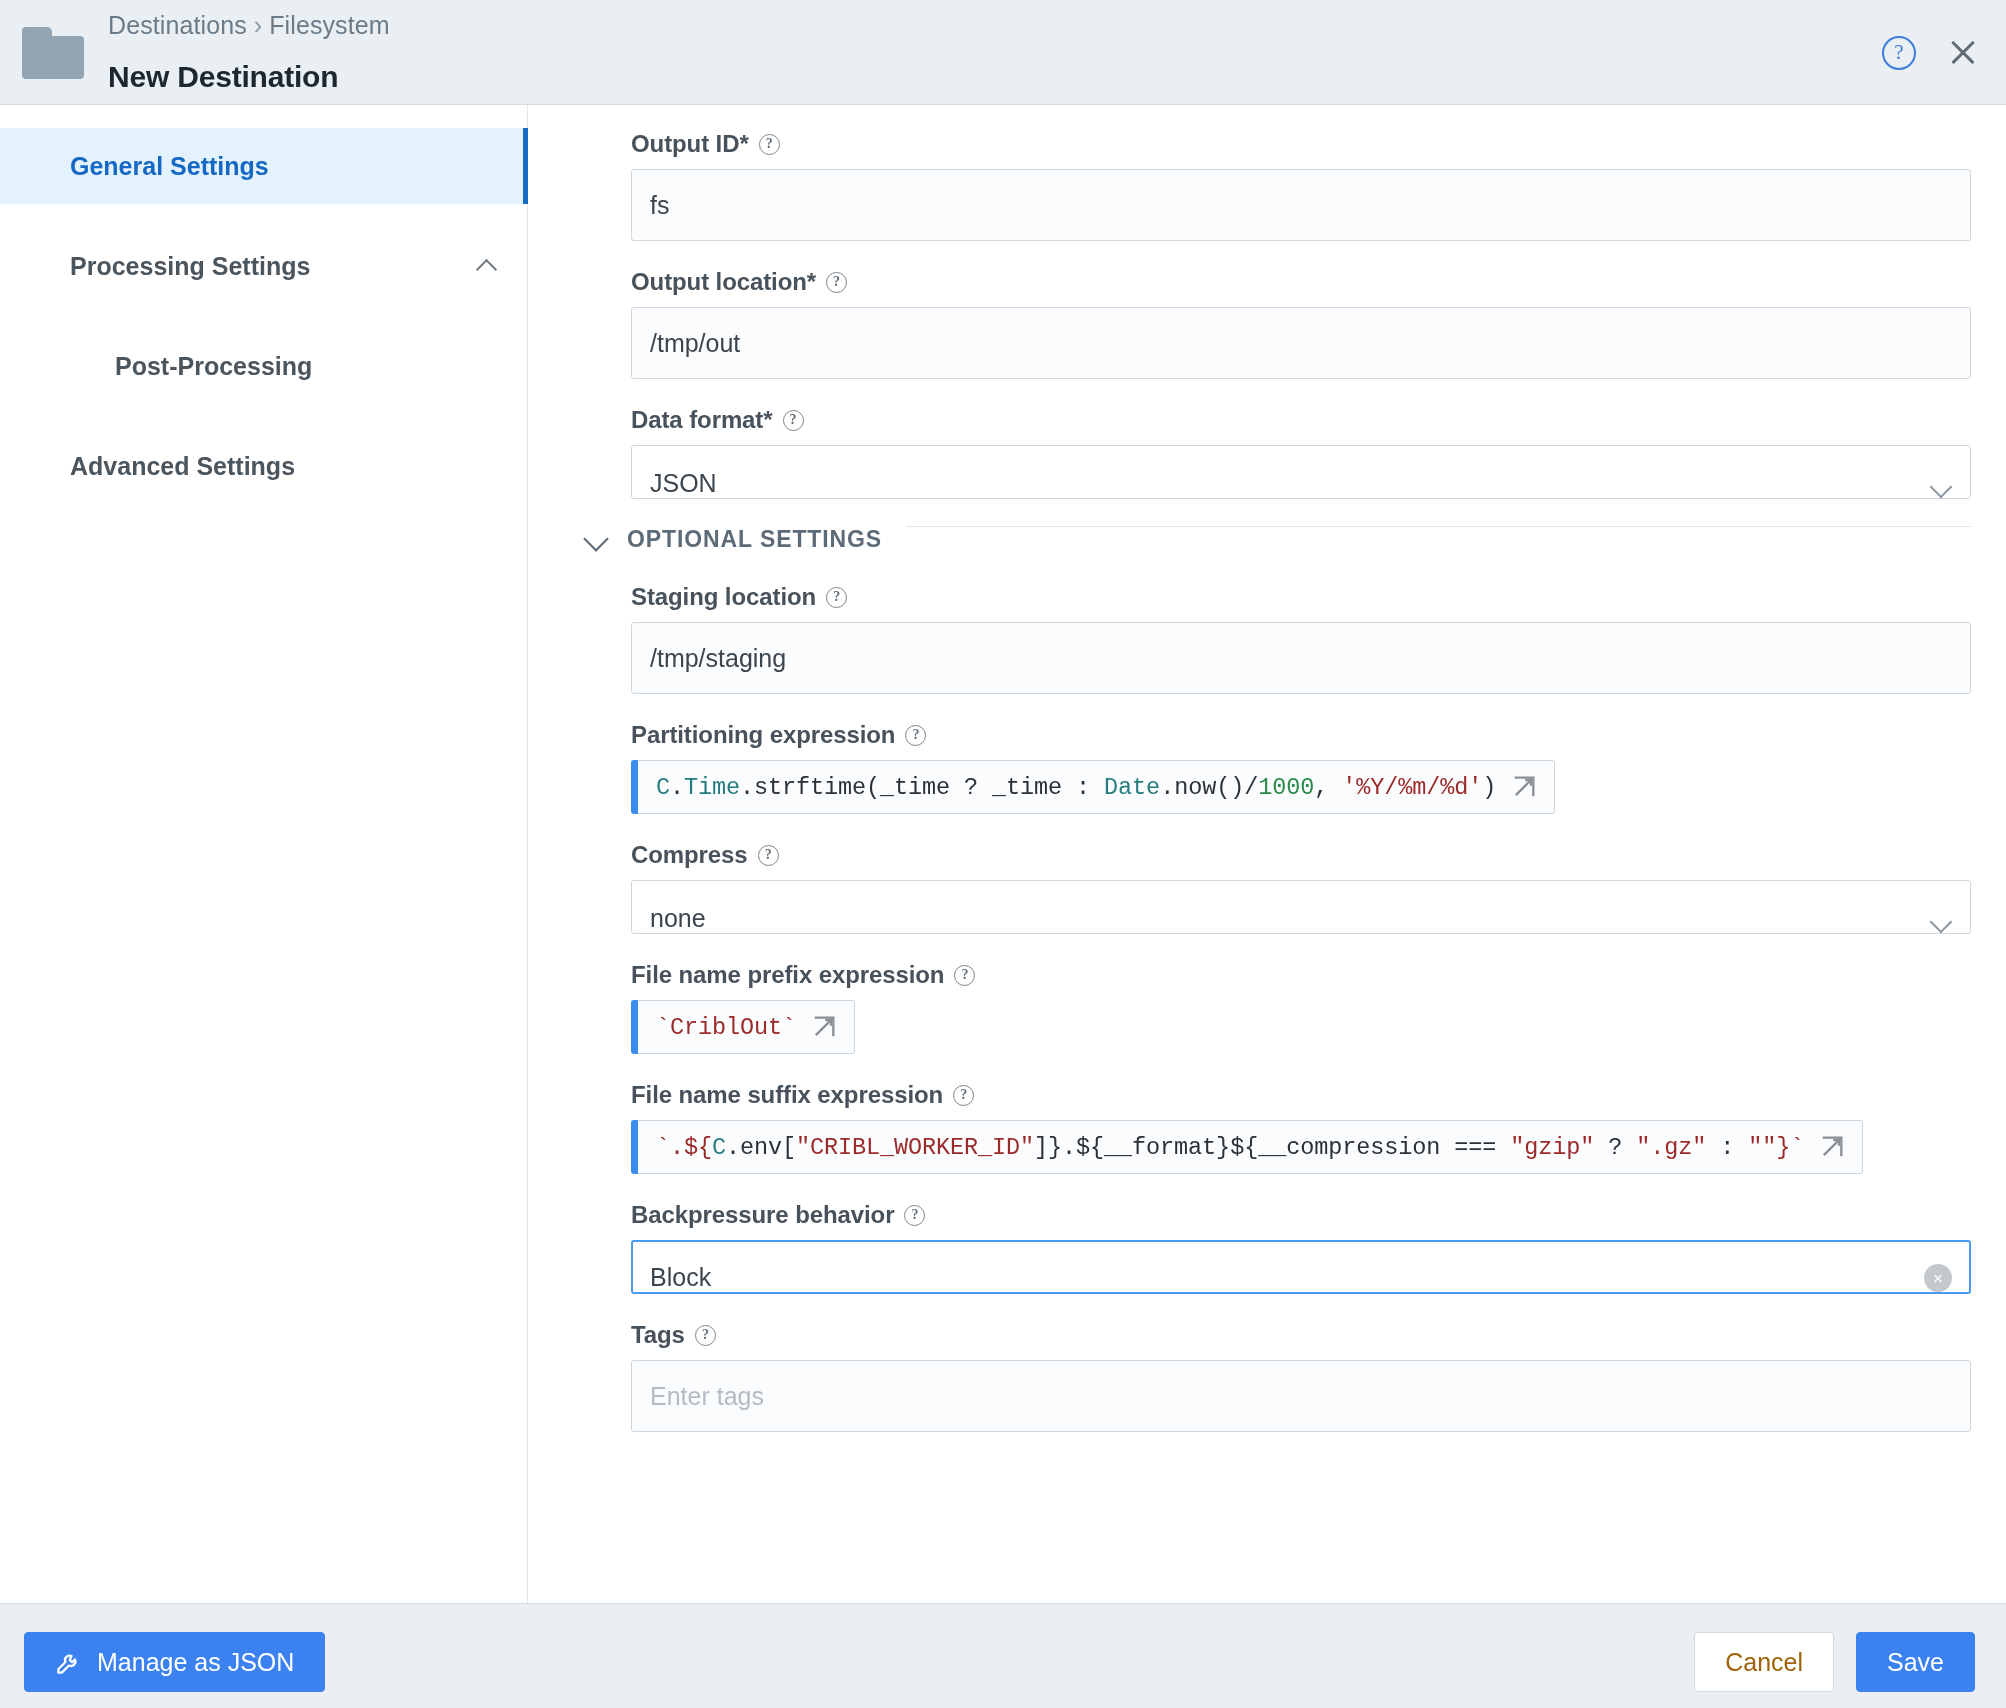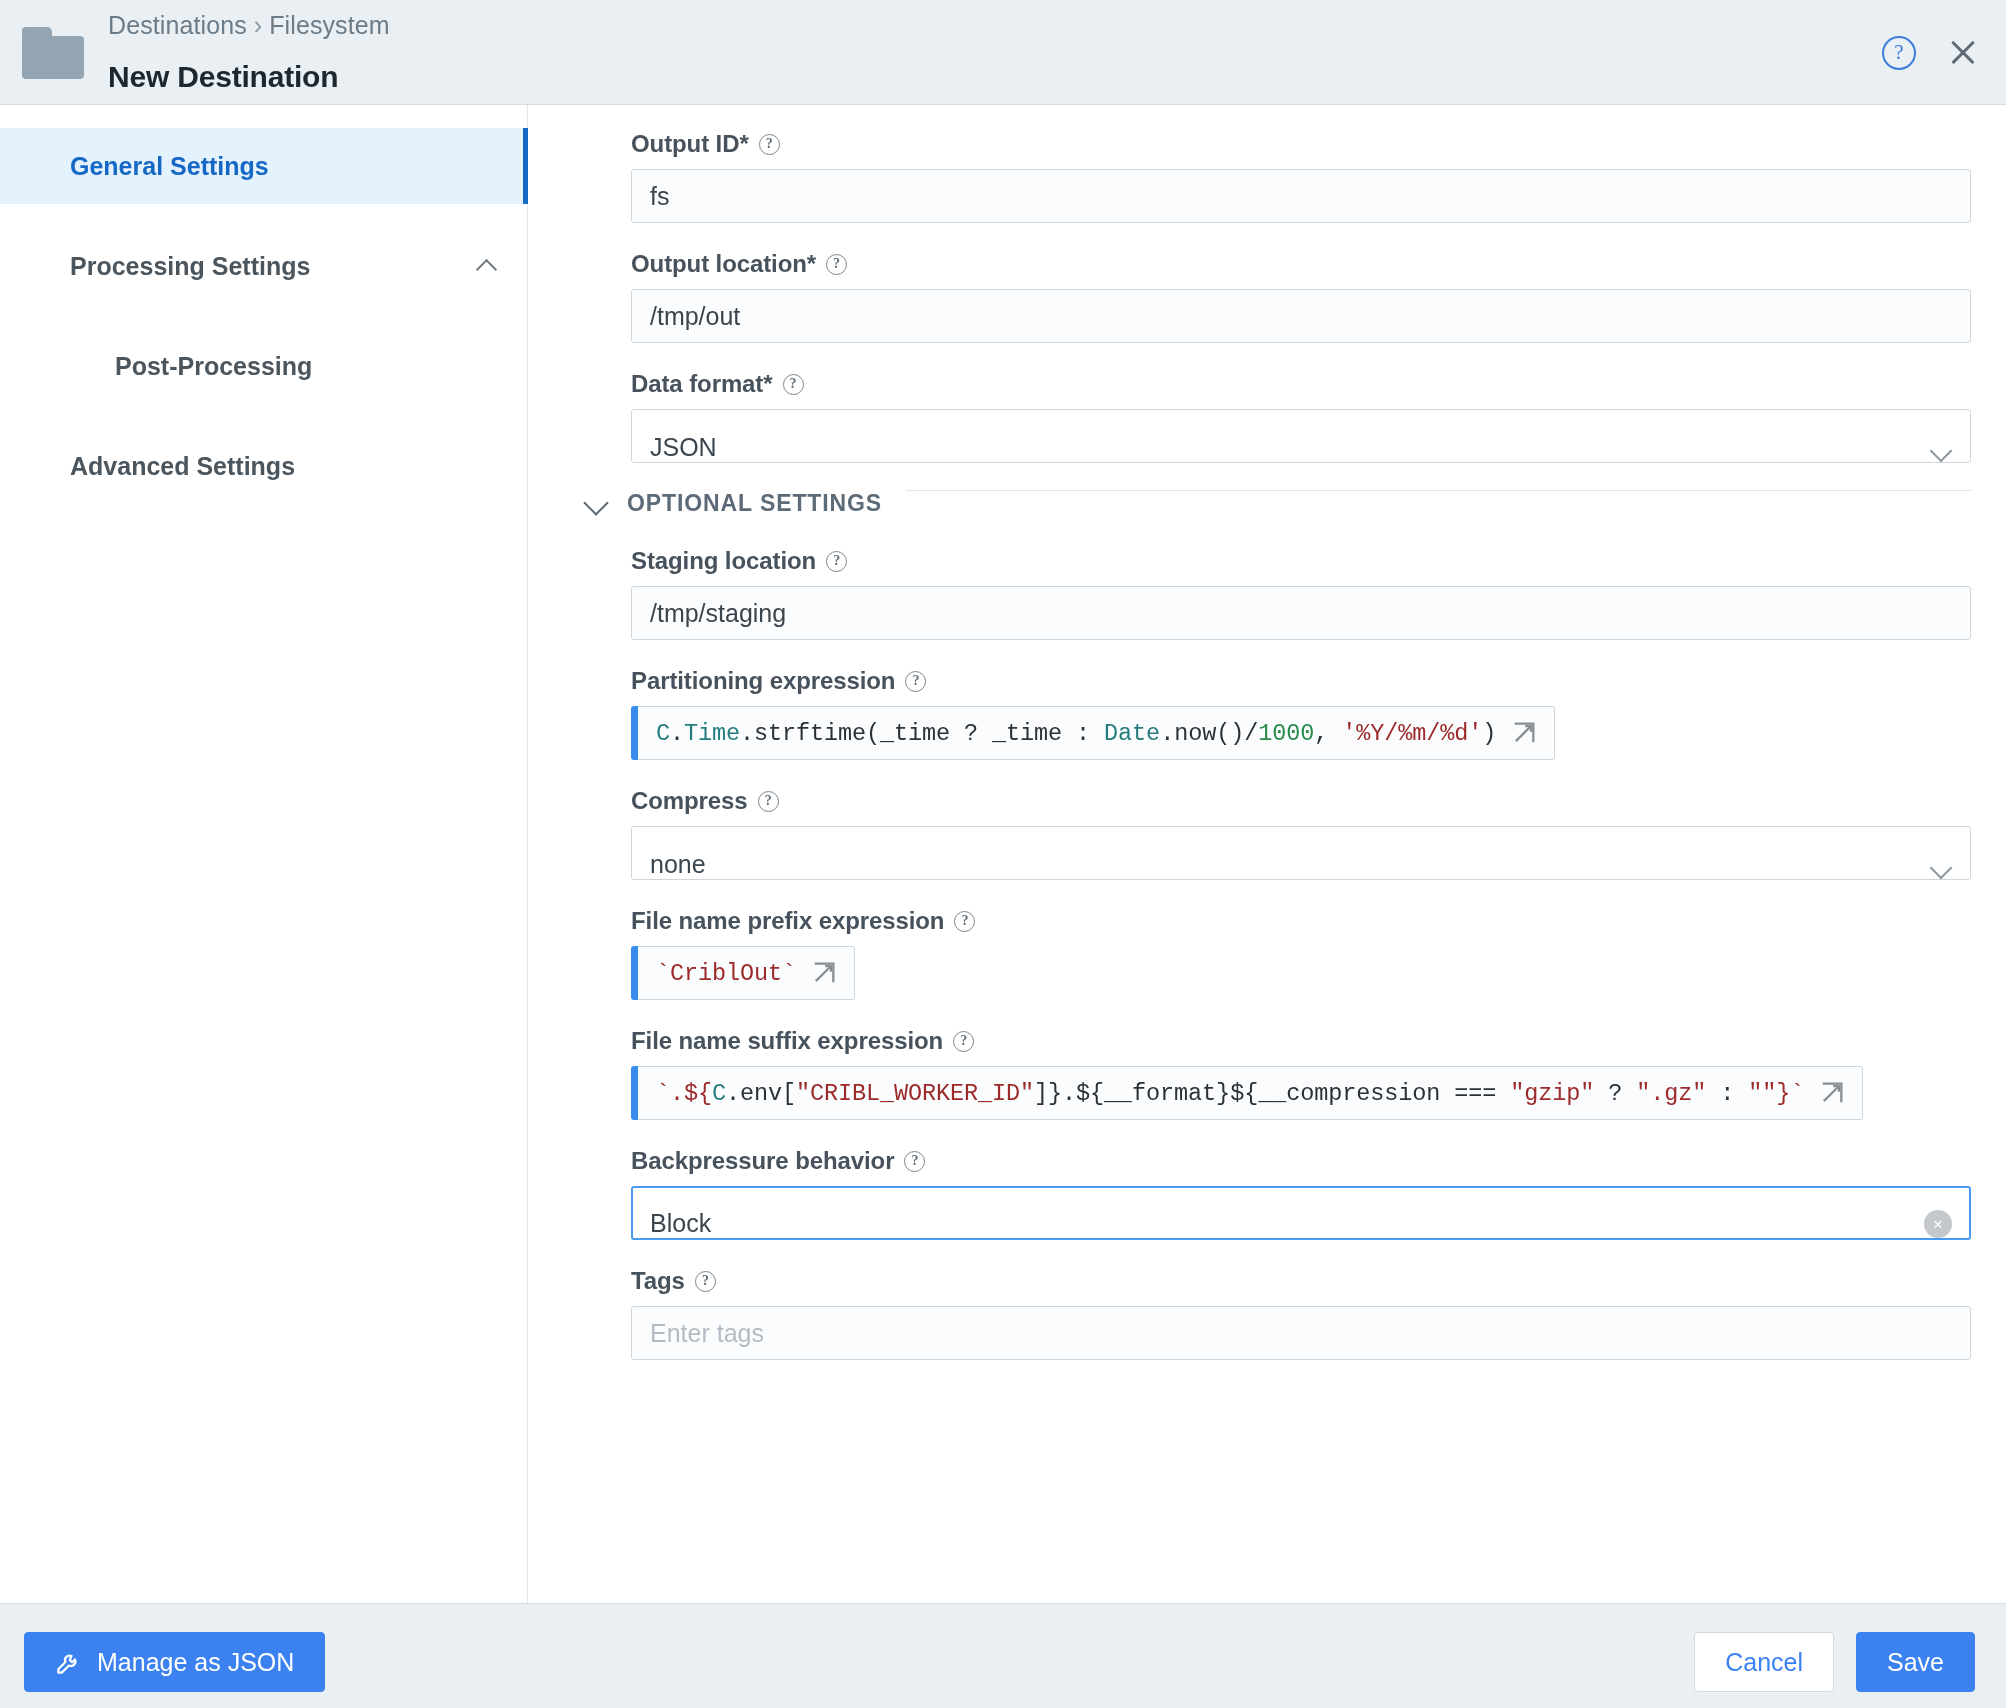--- a/index.html
+++ b/index.html
@@ -176,21 +176,21 @@
     font-size: 14px;
     display: inline-flex;
     align-items: center;
     justify-content: center;
     line-height: 1;
     font-family: "Liberation Serif", serif;
     cursor: pointer;
     flex: 0 0 21px;
   }
   .input {
-    height: 54px;
+    height: 72px;
     border: 1px solid #ced7e0;
     border-radius: 3px;
     background: #fbfcfd;
     display: flex;
     align-items: center;
     padding: 0 18px;
     font-size: 25px;
     color: #3b454e;
     cursor: text;
   }
@@ -340,21 +340,21 @@
     padding: 0 30px;
   }
   .btn-primary {
     background: #3b82f0;
     color: #fff;
     gap: 15px;
     border: 1px solid #3b82f0;
   }
   .btn-secondary {
     background: #fff;
-    color: #3b82f6;
+    color: #a16207;
     border: 1px solid #d3dae0;
   }
   .footer-right { margin-left: auto; display: flex; gap: 22px; }
   .wrench-icon { width: 27px; height: 27px; display: block; }
 </style>
 </head>
 <body>
 
 <div class="app">
 

